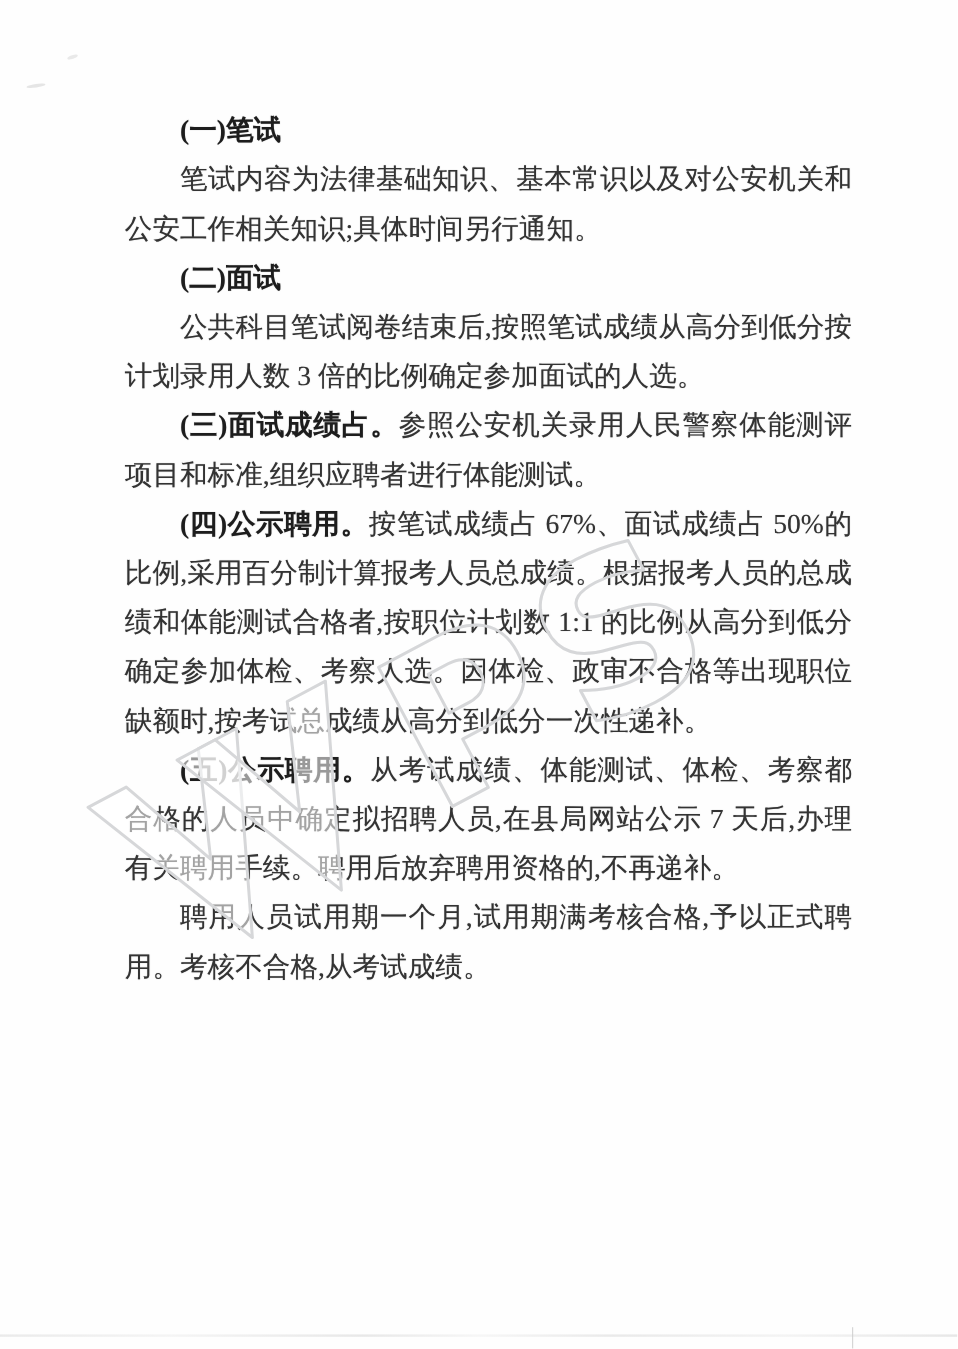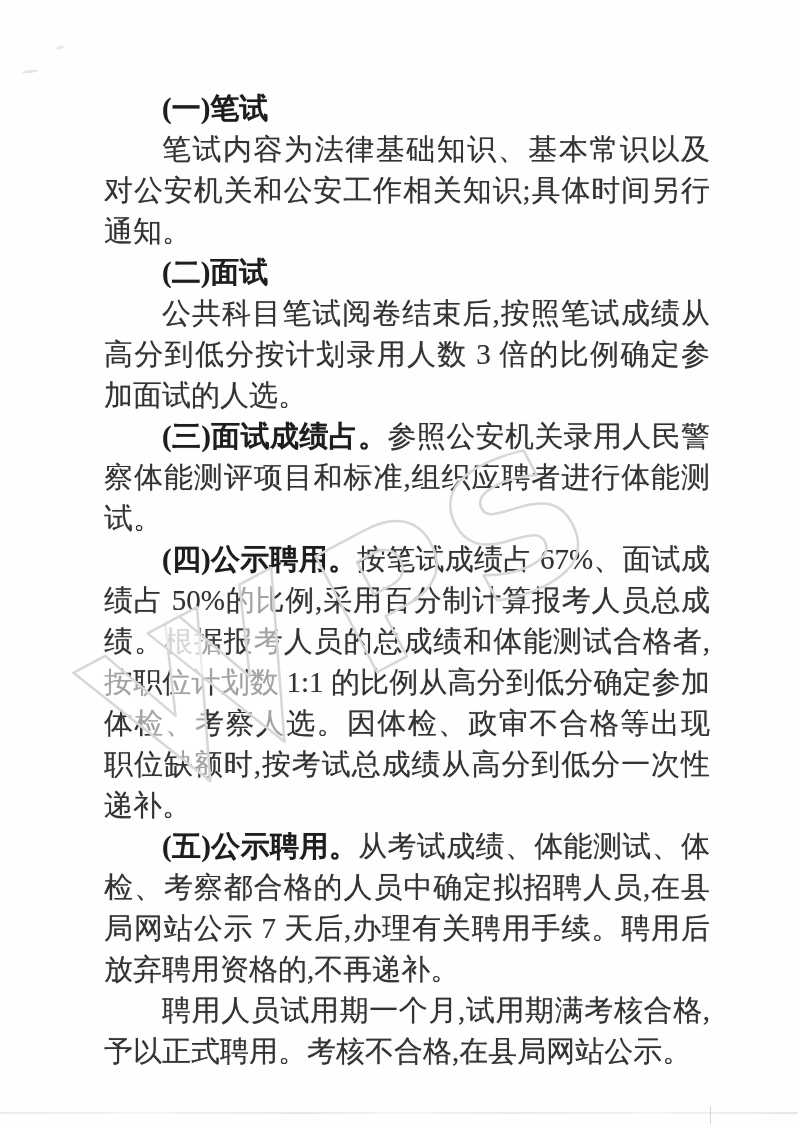--- a/index.html
+++ b/index.html
@@ -13,21 +13,21 @@
     height: 1124px;
     background: #fefefe;
     overflow: hidden;
     font-family: "Liberation Serif", "DejaVu Serif", serif;
   }
   .doc-body {
     position: absolute;
     left: 104px;
     top: 88px;
     width: 606px;
-    font-size: 29px;
+    font-size: 23px;
     line-height: 41px;
     color: #333333;
     text-align: justify;
     text-shadow: 0 0 0.7px rgba(70,70,70,0.55);
   }
   .para {
     margin: 0;
     text-indent: 2em;
   }
   .para-head {
@@ -104,21 +104,21 @@
     <p class="para body"><b class="para-head"></b><span class="para-text">公共科目笔试阅卷结束后,按照笔试成绩从高分到低分按计划录用人数 3 倍的比例确定参加面试的人选。</span></p>
 
 
     <p class="para body"><b class="para-head">(三)面试成绩占。</b><span class="para-text">参照公安机关录用人民警察体能测评项目和标准,组织应聘者进行体能测试。</span></p>
 
     <p class="para body"><b class="para-head">(四)公示聘用。</b><span class="para-text">按笔试成绩占 67%、面试成绩占 50%的比例,采用百分制计算报考人员总成绩。根据报考人员的总成绩和体能测试合格者,按职位计划数 1:1 的比例从高分到低分确定参加体检、考察人选。因体检、政审不合格等出现职位缺额时,按考试总成绩从高分到低分一次性递补。</span></p>
 
     <p class="para body"><b class="para-head">(五)公示聘用。</b><span class="para-text">从考试成绩、体能测试、体检、考察都合格的人员中确定拟招聘人员,在县局网站公示 7 天后,办理有关聘用手续。聘用后放弃聘用资格的,不再递补。</span></p>
 
 
-    <p class="para body"><b class="para-head"></b><span class="para-text">聘用人员试用期一个月,试用期满考核合格,予以正式聘用。考核不合格,在县局网站公示。</span></p>
+    <p class="para body"><b class="para-head"></b><span class="para-text">聘用人员试用期一个月,试用期满考核合格,予以正式聘用。考核不合格,从考试成绩。</span></p>
 
   </div>
 
   <svg class="watermark" width="798" height="1124" viewBox="0 0 798 1124" aria-hidden="true">
     <g transform="translate(175,800) rotate(-28)" fill="rgba(255,255,255,0.55)" stroke="#d6d7d9" stroke-width="2.5" stroke-linejoin="round">
       <g>
         <path d="M -30,-160 L 40,0 L 110,-160 L 74,-160 L 40,-74 L 6,-160 Z"></path>
         <path d="M 54,-160 L 124,0 L 194,-160 L 158,-160 L 124,-74 L 90,-160 Z"></path>
       </g>
       <text x="222" y="-18" font-family="DejaVu Sans, sans-serif" font-size="180" font-weight="bold" letter-spacing="10" fill="none">PS</text>

